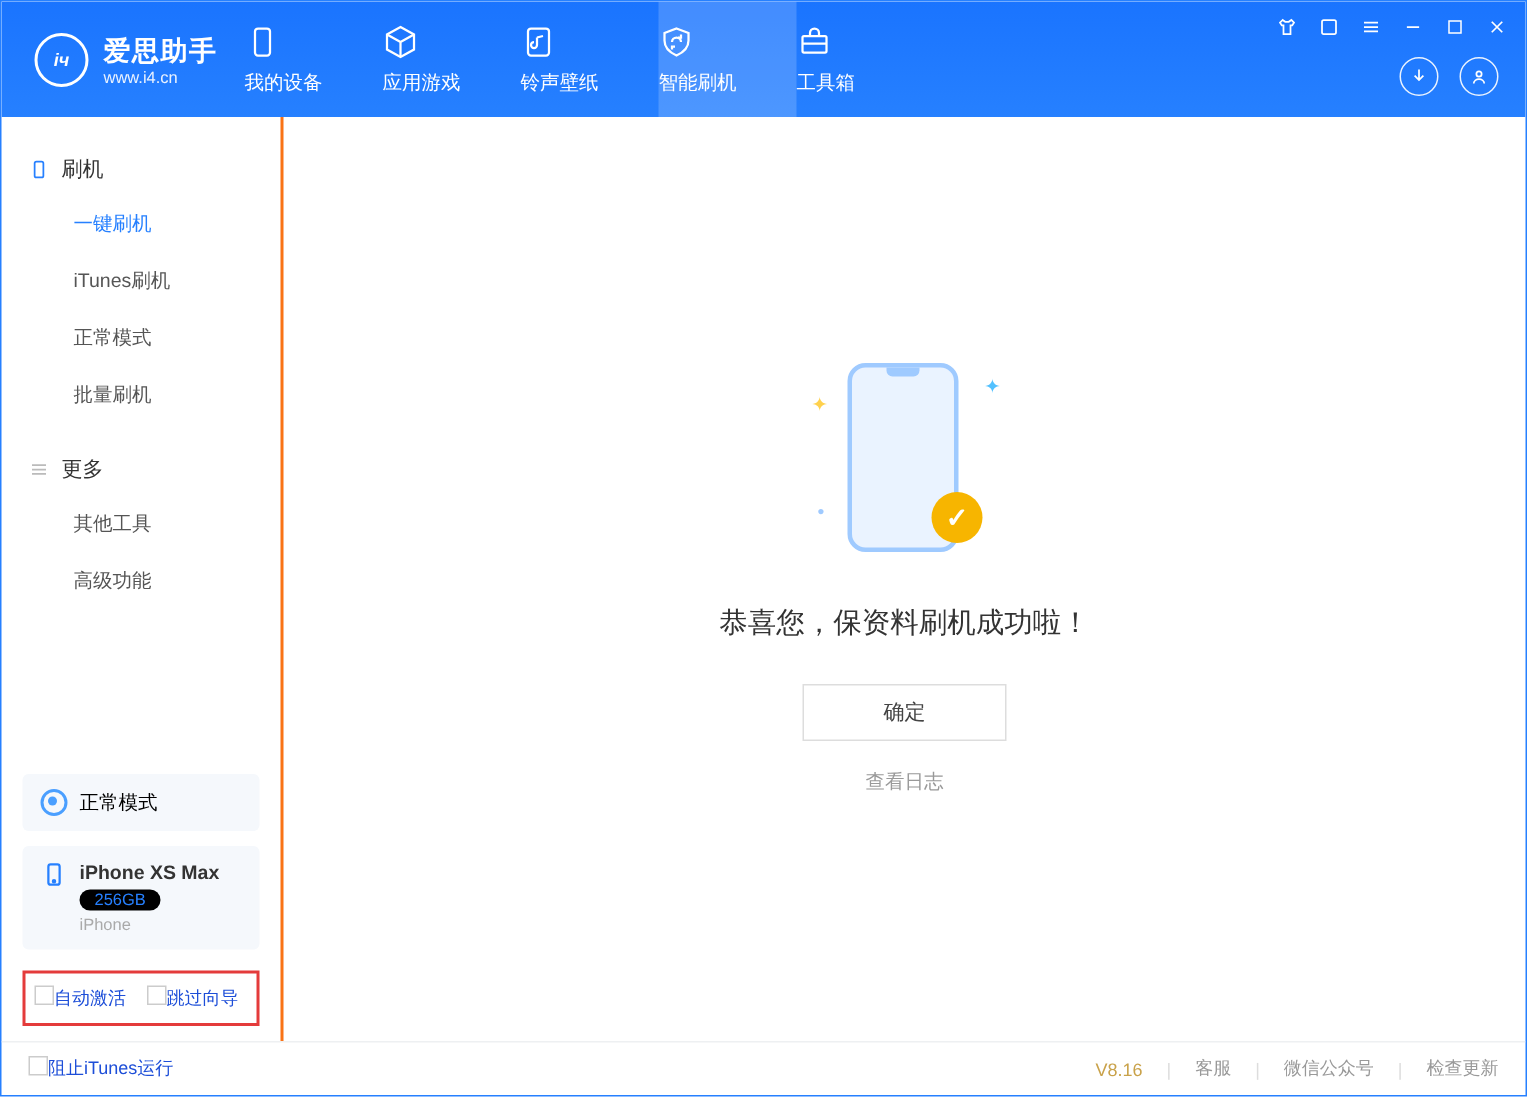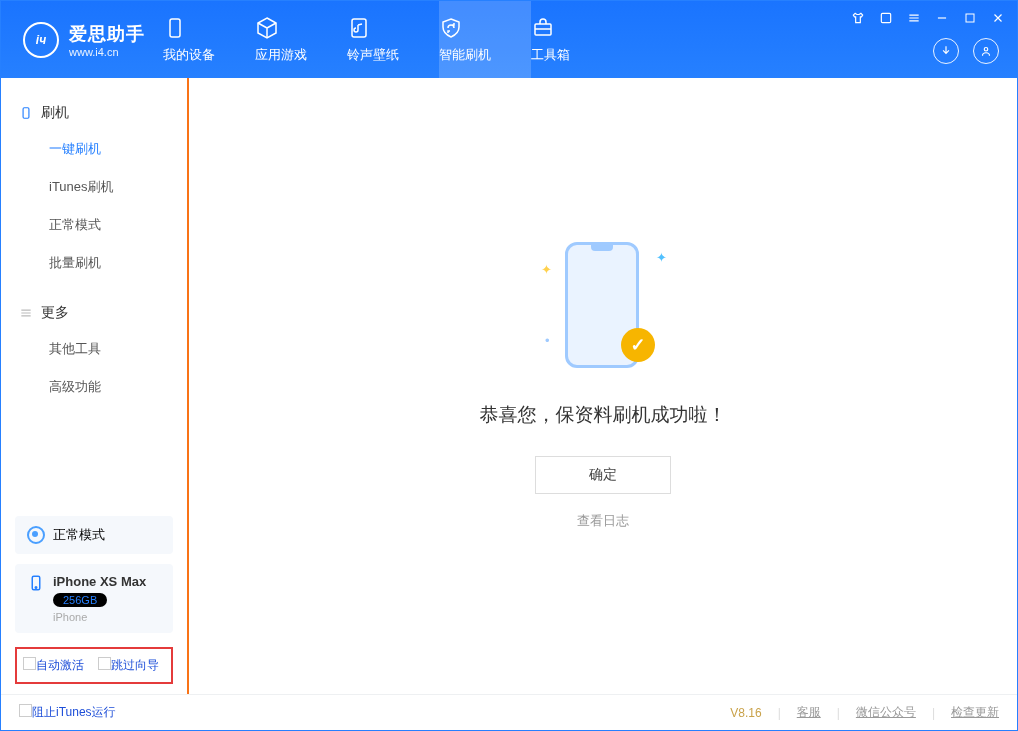--- a/index.html
+++ b/index.html
@@ -54,21 +54,21 @@
 .spark3 { color: #9fcaff; left: 2px; bottom: 24px; }
 
 .success-msg { font-size: 19px; color: #333; margin-bottom: 28px; }
 .confirm-btn { width: 136px; height: 38px; border: 1px solid #ddd; background: #fff; font-size: 14px; color: #444; cursor: pointer; margin-bottom: 18px; }
 .view-log { font-size: 13px; color: #999; cursor: pointer; }
 
 .footer { height: 36px; border-top: 1px solid #eef0f2; display: flex; align-items: center; padding: 4px 18px; font-size: 12px; color: #999; }
 .footer-left { display: flex; align-items: center; gap: 6px; }
 .footer-right { margin-left: auto; display: flex; align-items: center; gap: 16px; }
 .footer-right .sep { color: #ddd; }
-.footer-link { cursor: pointer; text-decoration: underline; }
+.footer-link { cursor: pointer; }
 .version { color: #c9a24a; }
 </style>
 </head>
 <body>
 
 <div class="header">
   <div class="logo-area">
     <div class="logo-circle">iч</div>
     <div class="logo-text-wrap">
       <div class="logo-title">爱思助手</div>

